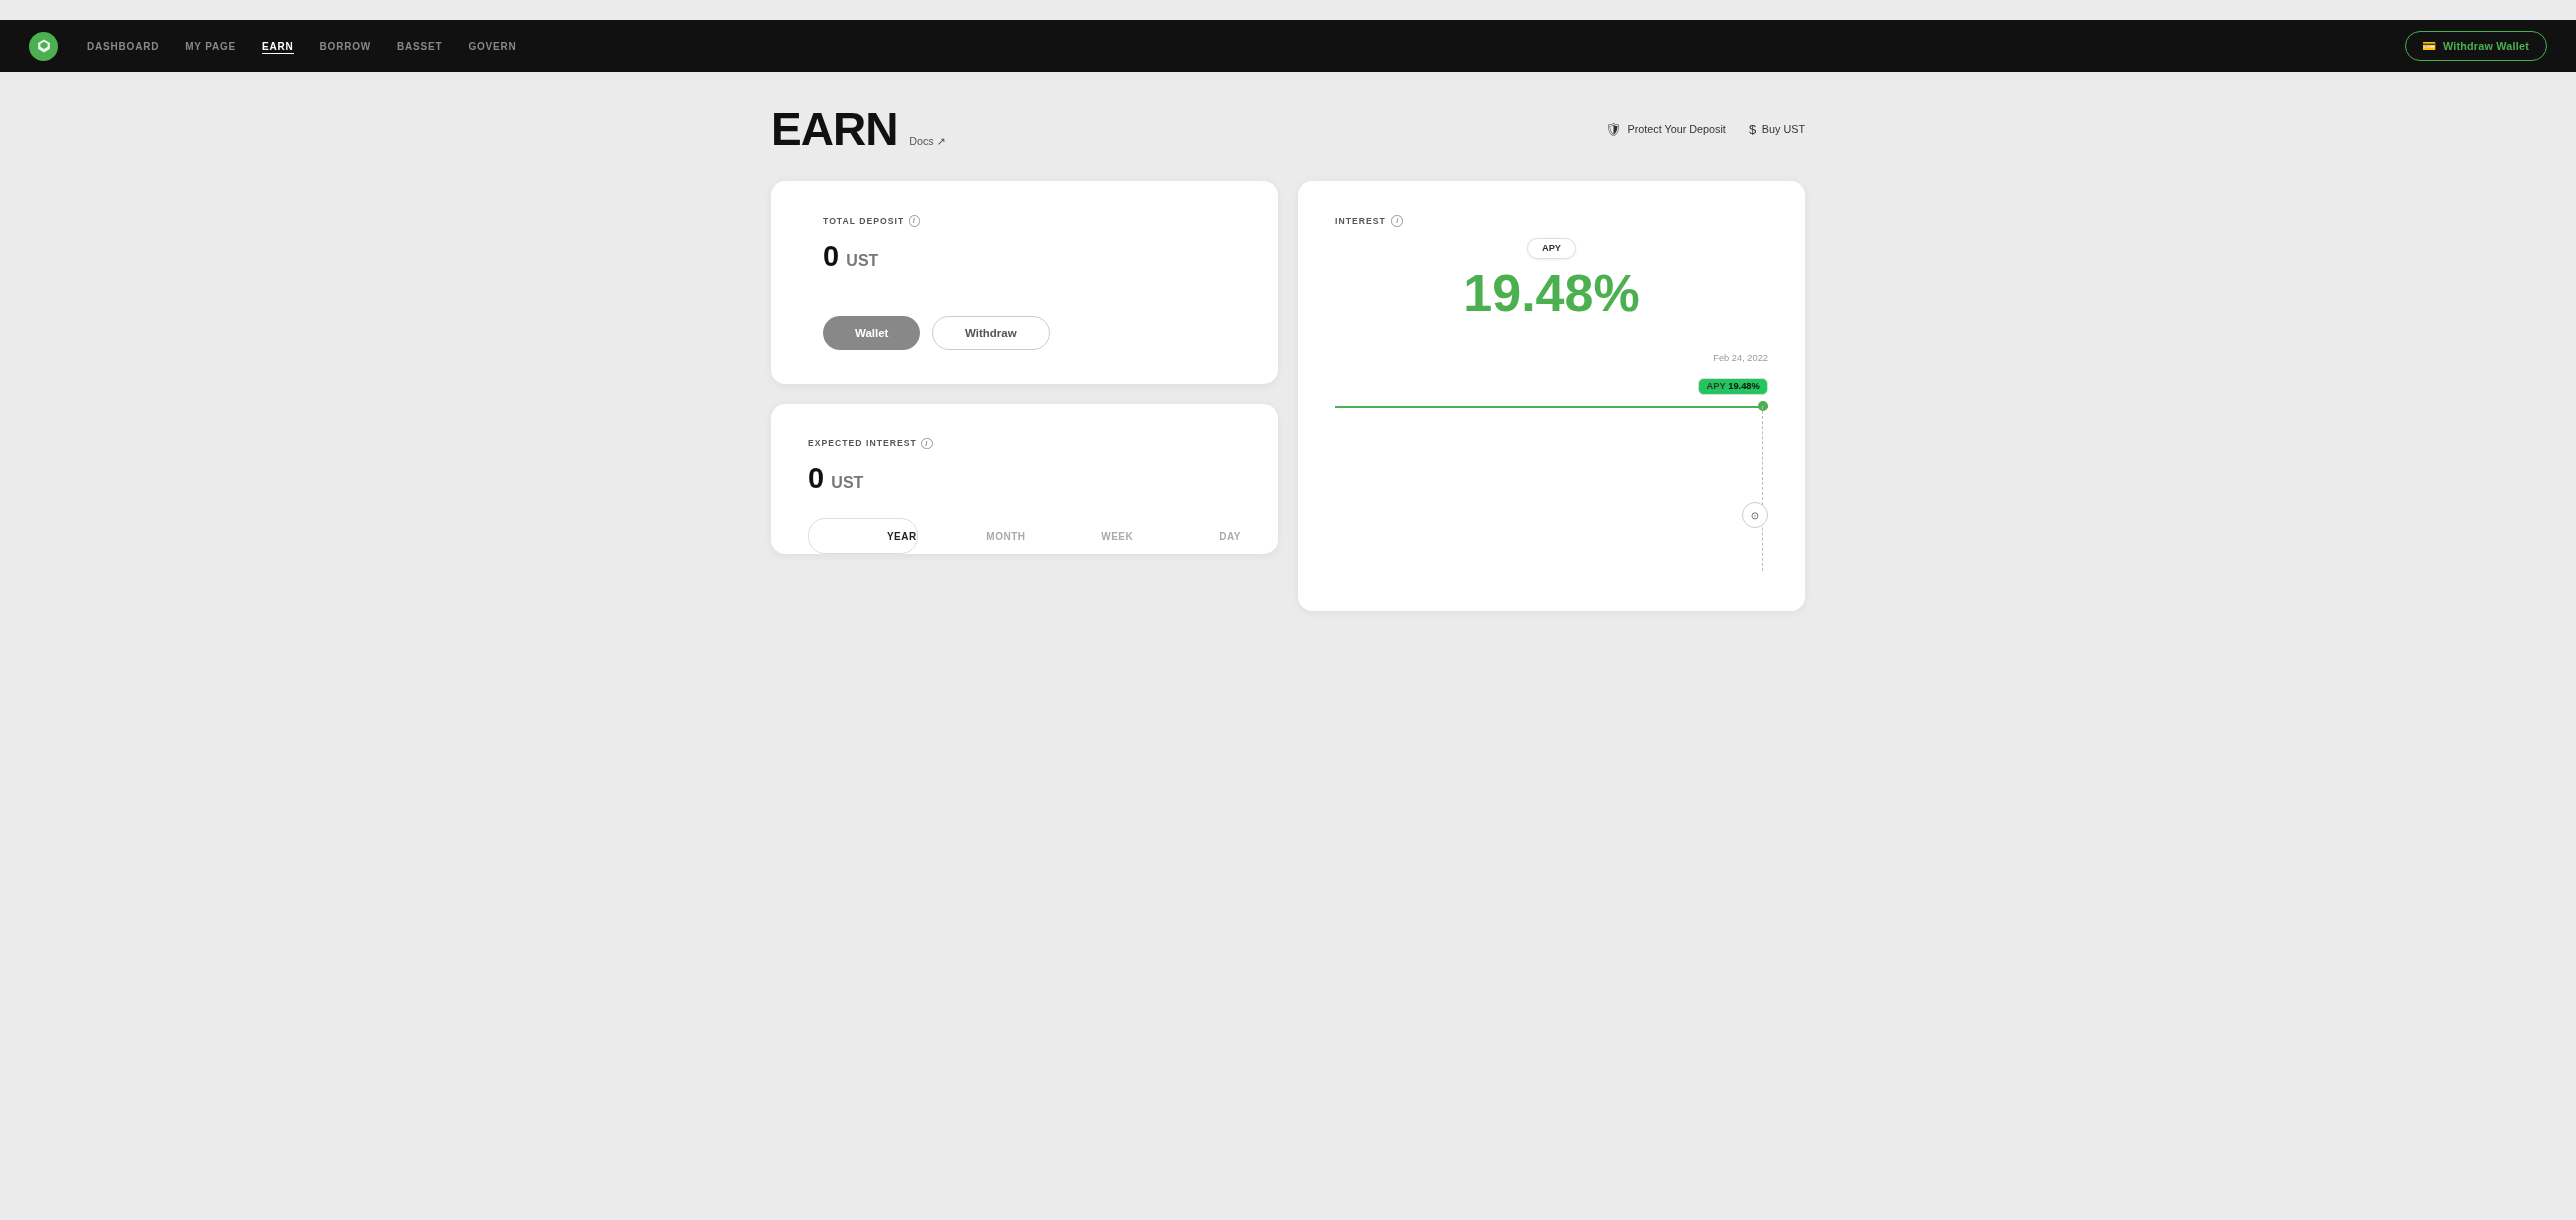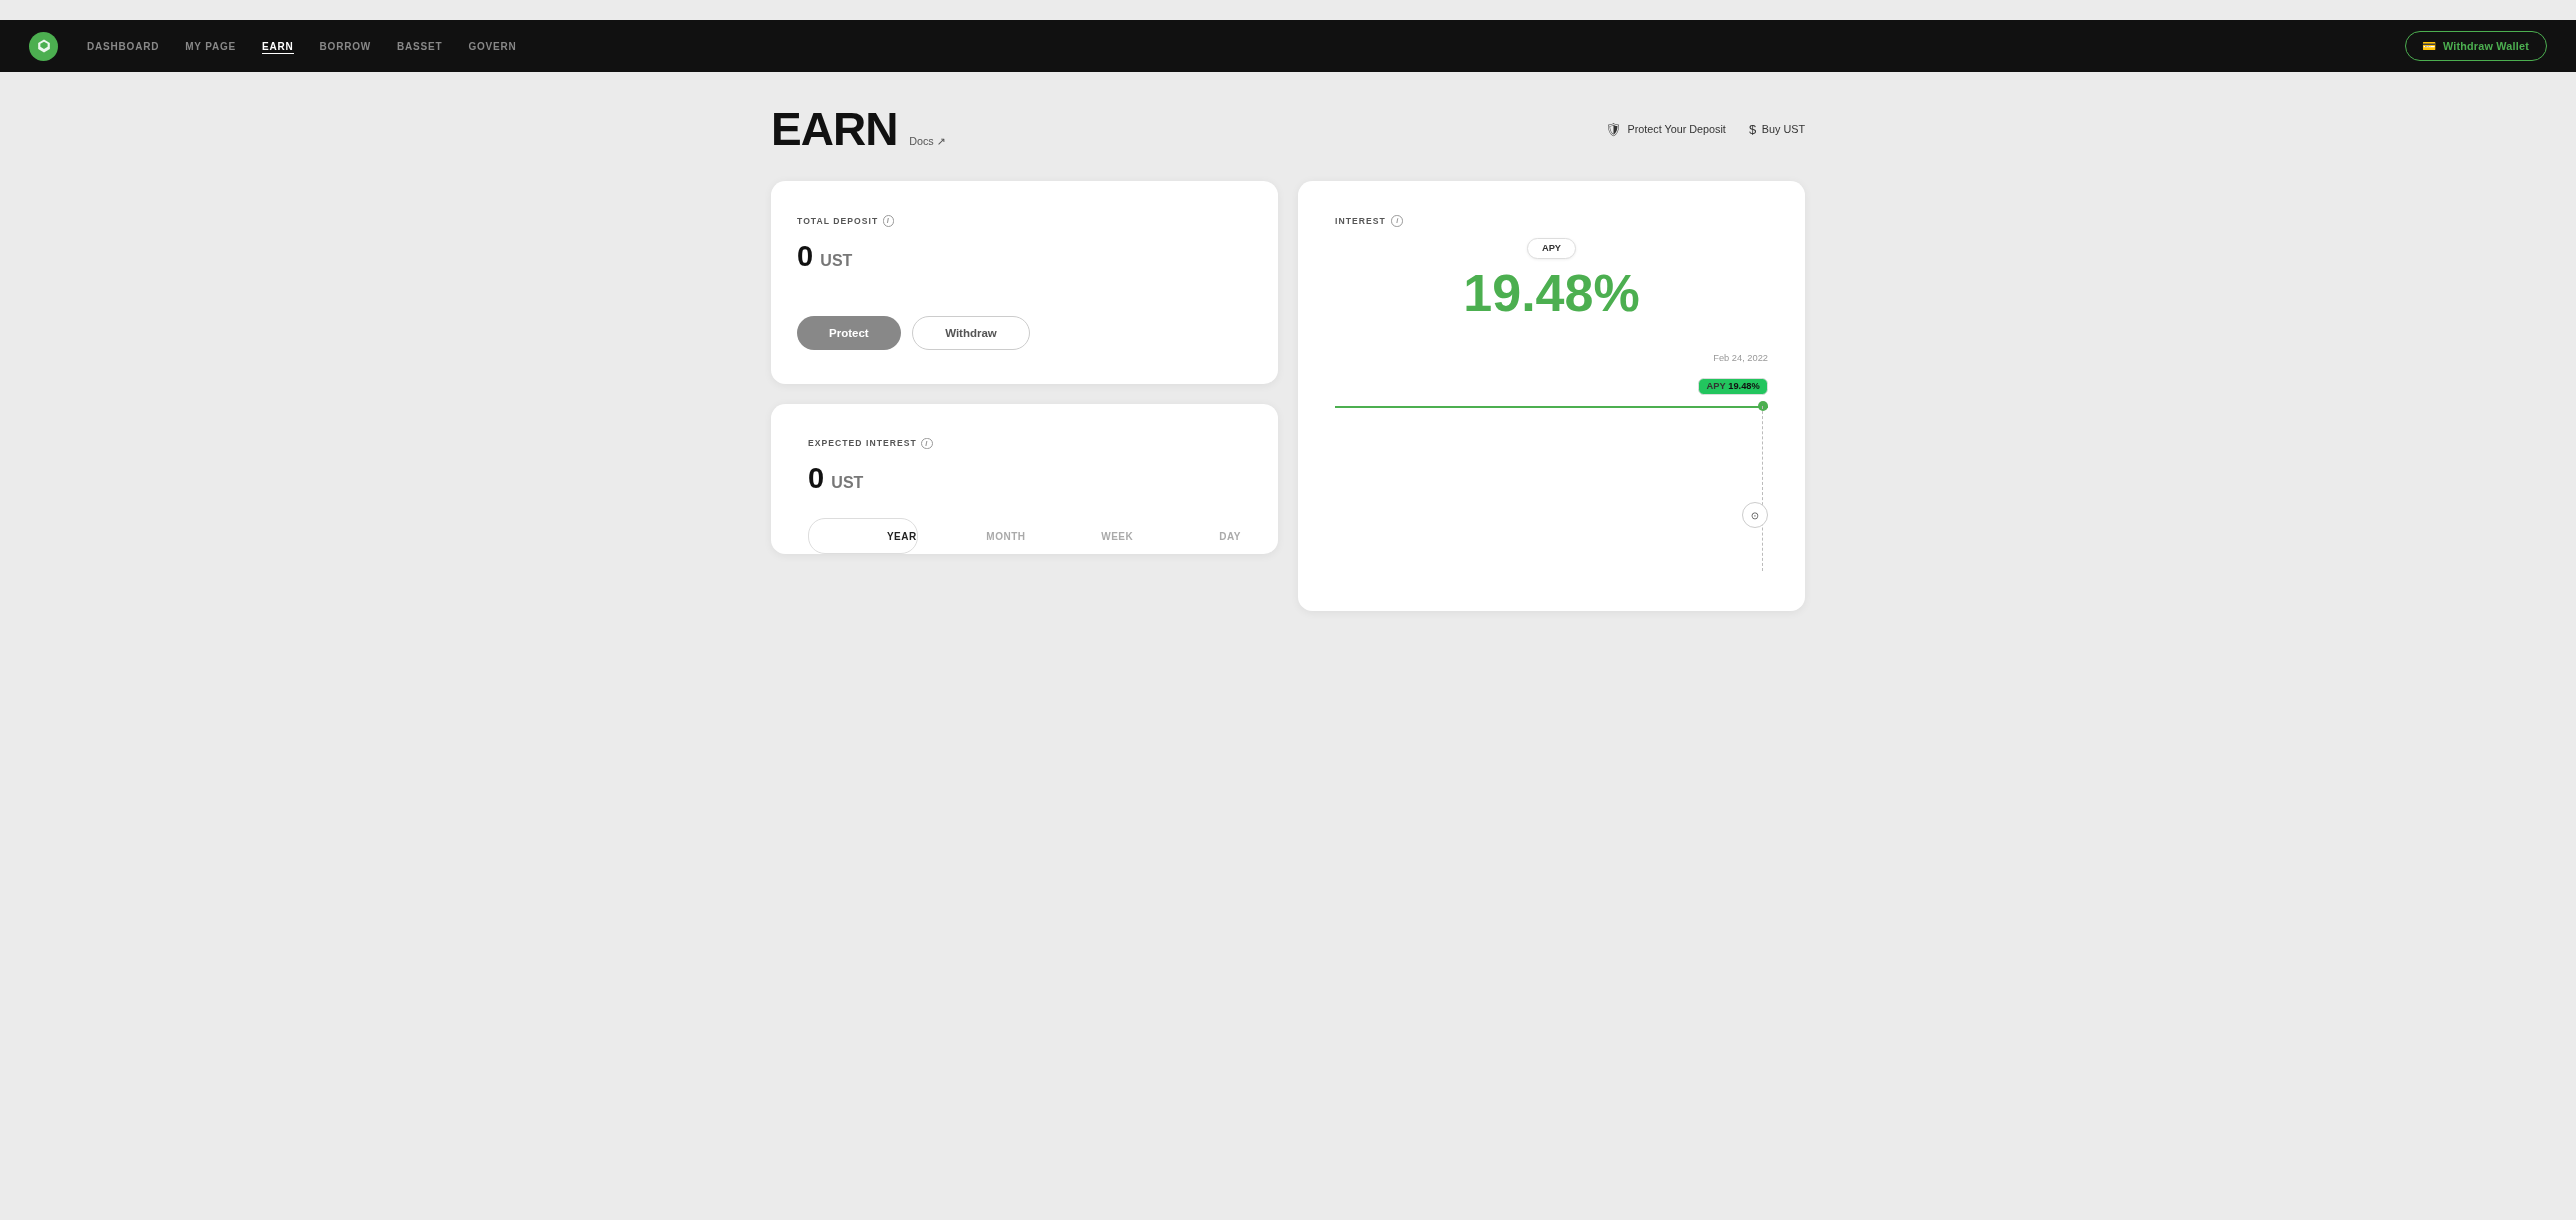--- a/index.html
+++ b/index.html
@@ -132,21 +132,21 @@
     .content-grid {
       display: grid;
       grid-template-columns: 1fr 1fr;
       gap: 20px;
     }
 
     
     .card {
       background: #fff;
       border-radius: 14.3px;
-      padding: 34px 26px;
+      padding: 34px 52px;
       box-shadow: 0 1.4px 8.6px rgba(0,0,0,0.06);
     }
     .card-label {
       font-size: 8.6px;
       font-weight: 700;
       letter-spacing: 0.12em;
       text-transform: uppercase;
       color: #555;
       display: flex;
       align-items: center;
@@ -417,21 +417,21 @@
       <div class="card">
         <div class="card-label">
           <span>TOTAL DEPOSIT</span>
           <span class="info-icon">i</span>
         </div>
         <div class="card-value">
           <span>0</span>
           <span class="card-value-unit">UST</span>
         </div>
         <div class="card-actions">
-          <button class="btn-deposit">Protect</button>
+          <button class="btn-deposit">Wallet</button>
           <button class="btn-withdraw">Withdraw</button>
         </div>
       </div>
 
       <div style="height: 20px;"></div>
 
       <div class="expected-card">
         <div class="card-label">
           <span>EXPECTED INTEREST</span>
           <span class="info-icon">i</span>

